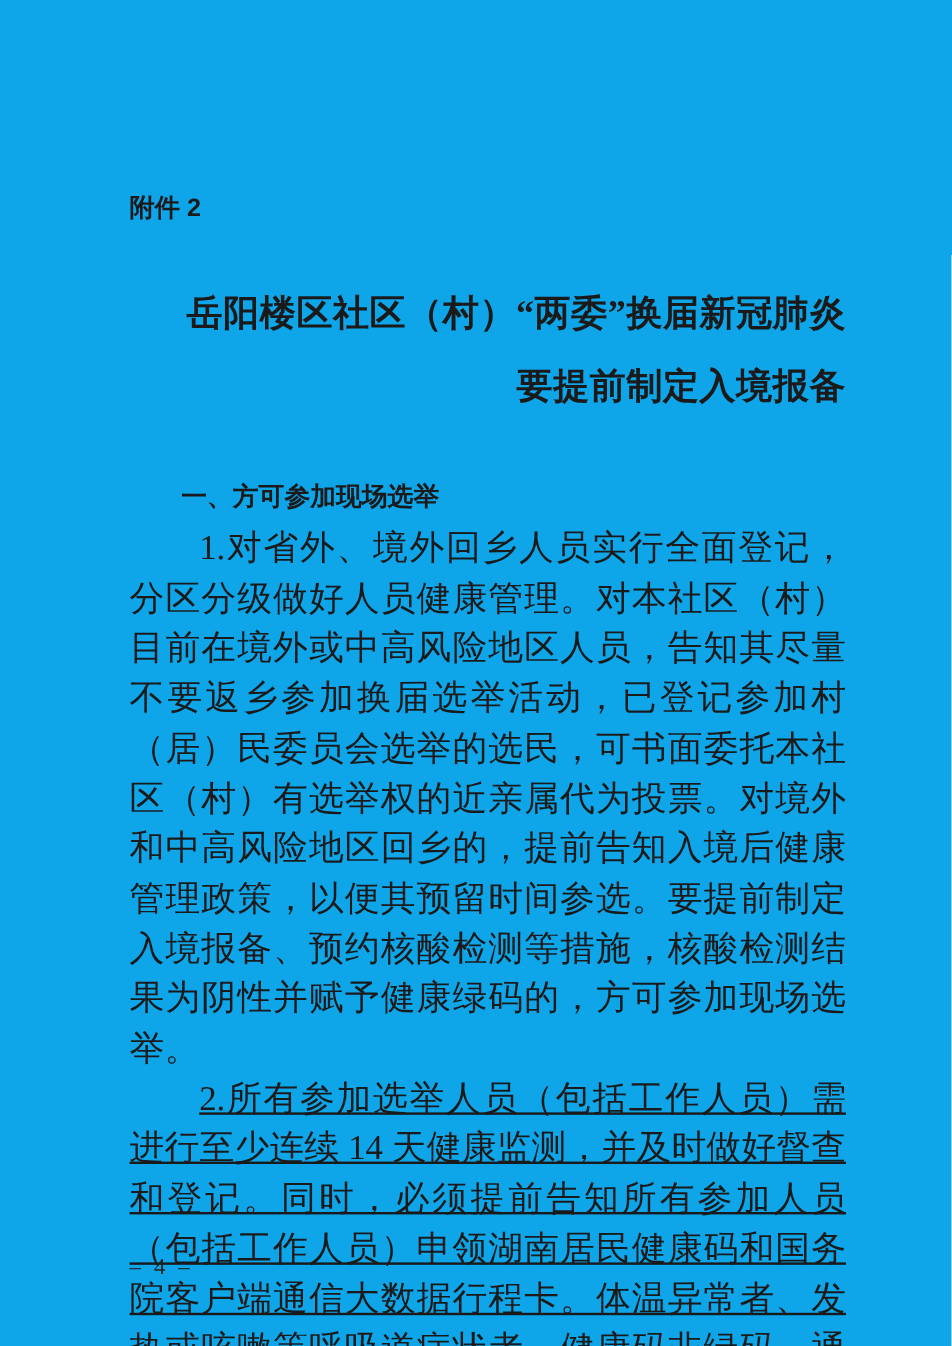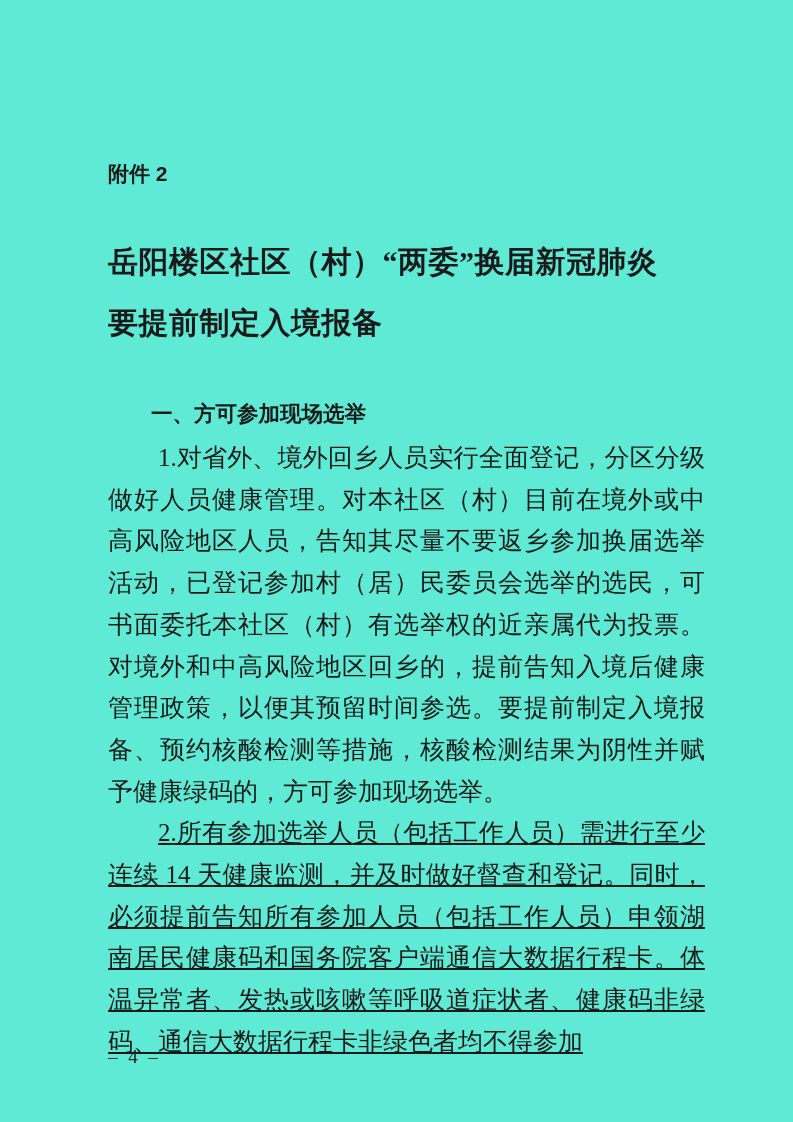--- a/index.html
+++ b/index.html
@@ -5,59 +5,59 @@
   html, body {
     margin: 0;
     padding: 0;
     background: #ffffff;
   }
   .page {
     position: relative;
     width: 793px;
     height: 1122px;
     margin: 0 auto;
-    background: #5eead4;
+    background: #0ea5e9;
     color: #1a1a1a;
     box-sizing: border-box;
     padding: 0 88px 0 108px;
     overflow: hidden;
   }
   .attachment-label {
     padding-top: 161px;
     font-family: "Liberation Sans", "DejaVu Sans", sans-serif;
     font-weight: 700;
     font-size: 21px;
     line-height: 26px;
   }
   .doc-title {
     margin: 44px 0 0 0;
     font-family: "Liberation Serif", "DejaVu Serif", serif;
     font-weight: 700;
     font-size: 30px;
     line-height: 61px;
     letter-spacing: 0.5px;
-    text-align: left;
+    text-align: right;
   }
   .doc-title .title-line {
     display: block;
     white-space: nowrap;
   }
   .section-heading {
     margin: 46px 0 0 0;
     font-family: "Liberation Sans", "DejaVu Sans", sans-serif;
     font-weight: 700;
     font-size: 21.5px;
     line-height: 30px;
     text-indent: 2em;
   }
   .body-para {
     margin: 8px 0 0 0;
     font-family: "Liberation Serif", "DejaVu Serif", serif;
     font-weight: 400;
-    font-size: 25px;
+    font-size: 29px;
     line-height: 41.7px;
     text-align: justify;
     text-indent: 2em;
   }
   .body-para + .body-para {
     margin-top: 0;
     text-decoration: underline;
   }
   .page-footer {
     position: absolute;

